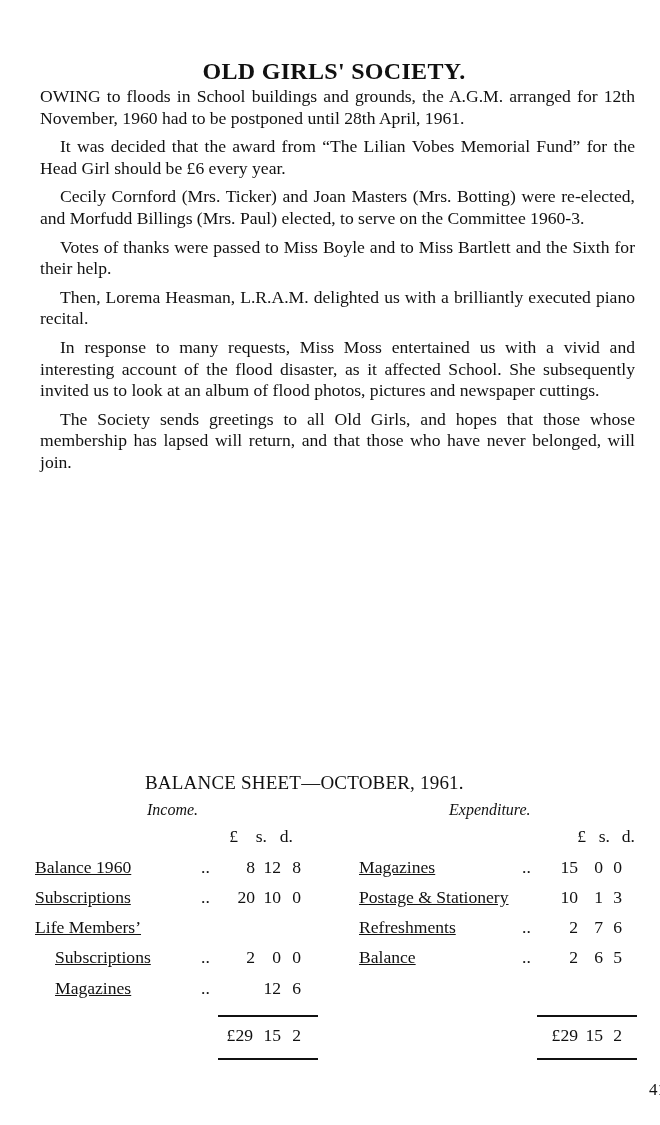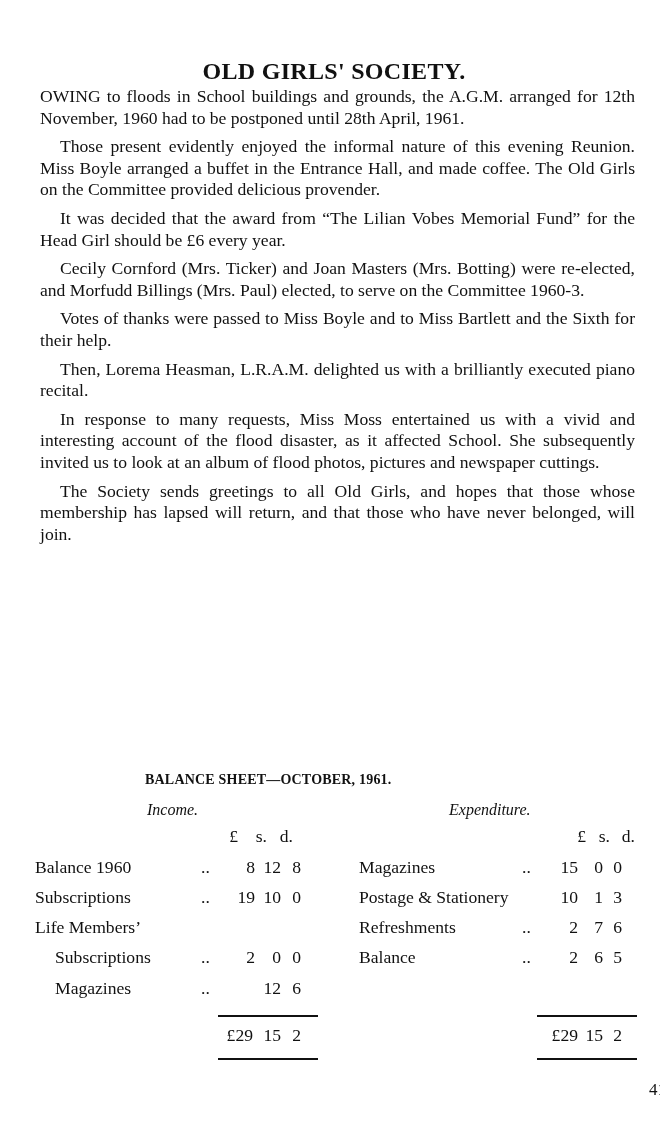--- a/index.html
+++ b/index.html
@@ -10,39 +10,38 @@
   }
   .page { position: absolute; left: 33px; top: 0; width: 602px; }
   .title {
     position: absolute; top: 58px; left: 0; width: 602px; text-align: center;
     font-weight: bold; font-size: 24px; letter-spacing: 0.3px;
   }
   .body-text { position: absolute; top: 86px; left: 0; width: 602px; font-size: 17.6px; line-height: 21.6px; }
   .body-text p { margin: 0 0 7px 7px; text-align: justify; text-indent: 20px; }
   .body-text p.first { text-indent: 0; }
   .bs-title {
-    position: absolute; top: 772px; left: 112px; font-weight: bold; font-size: 14px; letter-spacing: 0.2px;
+    position: absolute; top: 772px; left: 112px; font-weight: normal; font-size: 19px; letter-spacing: 0.2px;
   }
   .sub { position: absolute; top: 801px; font-style: italic; font-size: 16px; }
   .col { position: absolute; font-size: 17.6px; }
-  .row { position: absolute; white-space: nowrap; }
+  .row { position: absolute; white-space: nowrap; text-decoration: underline; }
   .num { position: absolute; text-align: right; width: 24px; }
   .dots { position: absolute; }
   .rule { position: absolute; height: 1.5px; background: #111; }
   .pagenum { position: absolute; top: 1080px; left: 616px; font-size: 17px; }
 </style>
 </head>
 <body>
 
 <div class="page">
   <div class="title">OLD GIRLS' SOCIETY.</div>
 
   <div class="body-text">
     <p class="first">OWING to floods in School buildings and grounds, the A.G.M. arranged for 12th November, 1960 had to be postponed until 28th April, 1961.</p>
-    <p>Those present evidently enjoyed the informal nature of this evening Reunion.  Miss Boyle arranged a buffet in the Entrance Hall, and made coffee.  The Old Girls on the Committee provided delicious provender.</p>
     <p>It was decided that the award from “The Lilian Vobes Memorial Fund” for the Head Girl should be £6 every year.</p>
     <p>Cecily Cornford (Mrs. Ticker) and Joan Masters (Mrs. Botting) were re-elected, and Morfudd Billings (Mrs. Paul) elected, to serve on the Committee 1960-3.</p>
     <p>Votes of thanks were passed to Miss Boyle and to Miss Bartlett and the Sixth for their help.</p>
     <p>Then, Lorema Heasman, L.R.A.M. delighted us with a brilliantly executed piano recital.</p>
     <p>In response to many requests, Miss Moss entertained us with a vivid and interesting account of the flood disaster, as it affected School.  She subsequently invited us to look at an album of flood photos, pictures and newspaper cuttings.</p>
     <p>The Society sends greetings to all Old Girls, and hopes that those whose membership has lapsed will return, and that those who have never belonged, will join.</p>
   </div>
 
   <div class="bs-title">BALANCE SHEET—OCTOBER, 1961.</div>
   <div class="sub" style="left:114px;">Income.</div>
@@ -58,21 +57,21 @@
     <div class="row" style="top:857px; left:2px;">
       <span>Balance 1960</span>
       <span class="dots" style="left:166px;">..</span>
       <span class="num" style="left:196px;">8</span>
       <span class="num" style="left:222px;">12</span>
       <span class="num" style="left:250px; width:16px;">8</span>
     </div>
     <div class="row" style="top:887px; left:2px;">
       <span>Subscriptions</span>
       <span class="dots" style="left:166px;">..</span>
-      <span class="num" style="left:196px;">19</span>
+      <span class="num" style="left:196px;">20</span>
       <span class="num" style="left:222px;">10</span>
       <span class="num" style="left:250px; width:16px;">0</span>
     </div>
     <div class="row" style="top:917px; left:2px;text-align:right;">
       <span>Life Members’</span>
     </div>
     <div class="row" style="top:947px; left:22px;">
       <span>Subscriptions</span>
       <span class="dots" style="left:146px;">..</span>
       <span class="num" style="left:176px;">2</span>

